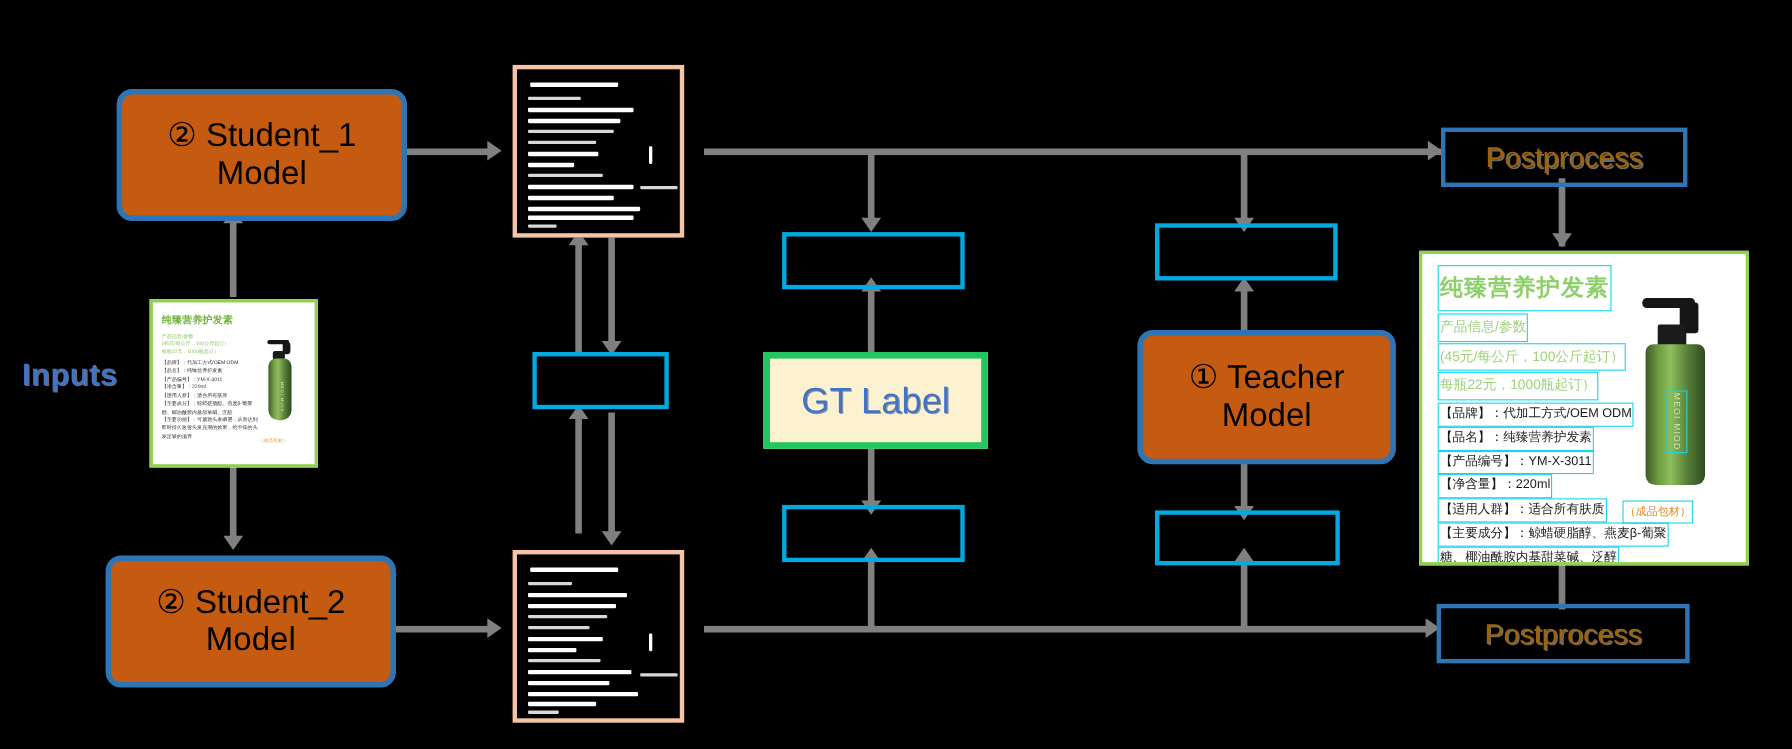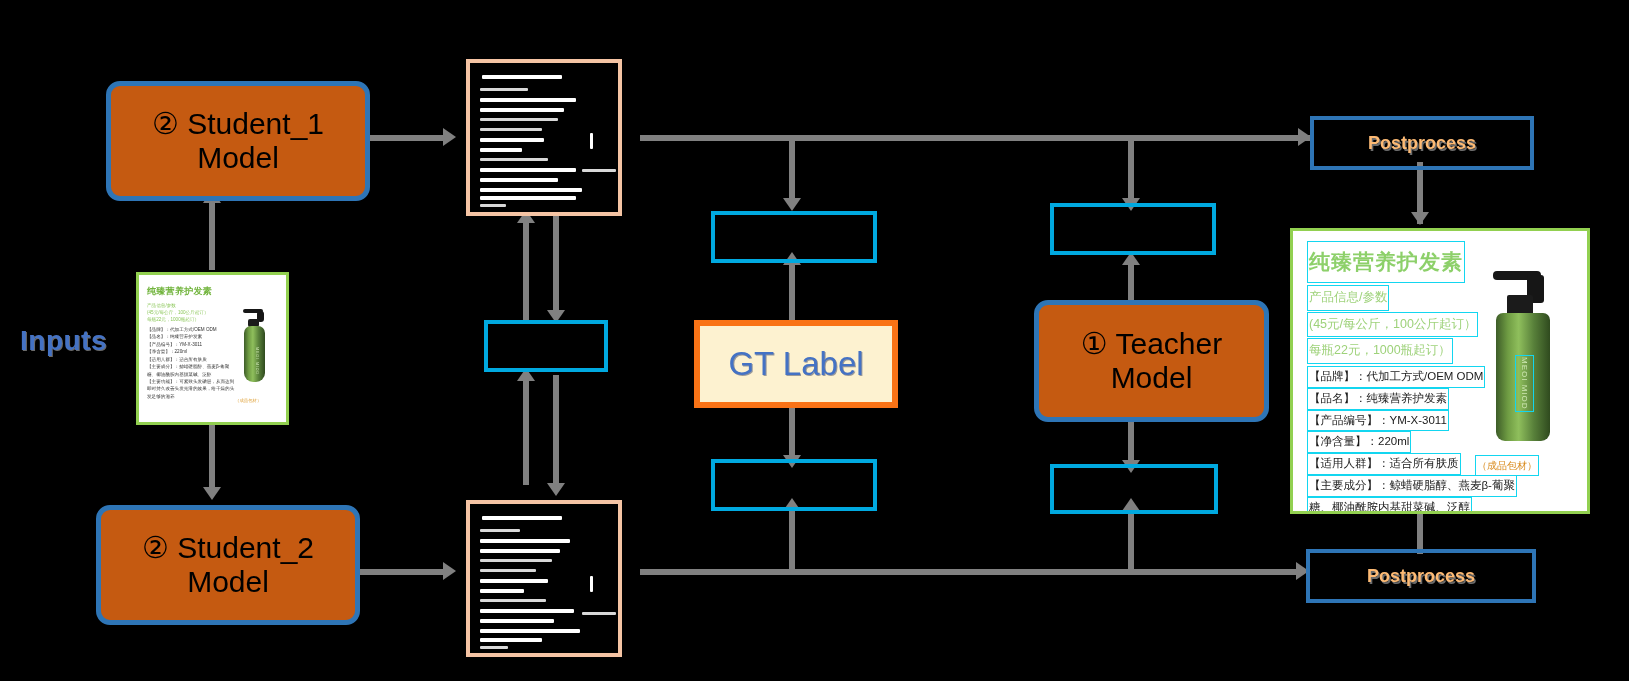--- a/index.html
+++ b/index.html
@@ -8,31 +8,31 @@
   .lbl{position:absolute;font-weight:bold;color:#4472c4;
        text-shadow:1px 1px 0 #6b6b6b;letter-spacing:.5px;}
 
   
   .model-box{position:absolute;background:#c55a11;border:5px solid #2e75b6;
        border-radius:14px;display:flex;align-items:center;justify-content:center;
        text-align:center;color:#000;line-height:1.12;margin-left:18px;}
   .model-box .t{font-size:30px;font-family:"Liberation Sans",sans-serif;}
 
   
-  .gt-box{position:absolute;background:#fdf2d0;border:6px solid #f97316;
+  .gt-box{position:absolute;background:#fdf2d0;border:6px solid #22c55e;
        display:flex;align-items:center;justify-content:center;}
   .gt-box .t{font-size:33px;color:#4472c4;text-shadow:1px 1px 0 #9a9a9a;}
 
   
   .cyan-box{position:absolute;border:4px solid #00a9e0;background:transparent;}
 
   
   .pp-box{position:absolute;border:4px solid #2e75b6;background:transparent;
        display:flex;align-items:center;justify-content:center;}
-  .pp-box .t{font-size:18px;font-weight:bold;color:#fdba74;
+  .pp-box .t{font-size:26px;font-weight:normal;color:#a16207;
        text-shadow:1.5px 1.5px 0 #6b6b6b;}
 
   
   .resp{position:absolute;background:#000;border:4px solid #f5c4a4;overflow:hidden;}
   .resp .ln{position:absolute;background:#fff;height:4px;border-radius:1px;}
   .resp .ln.thin{height:3px;background:#d8d8d8;}
 
   
   .ar{position:absolute;background:#808080;}
   .ar.h{height:6px;}

